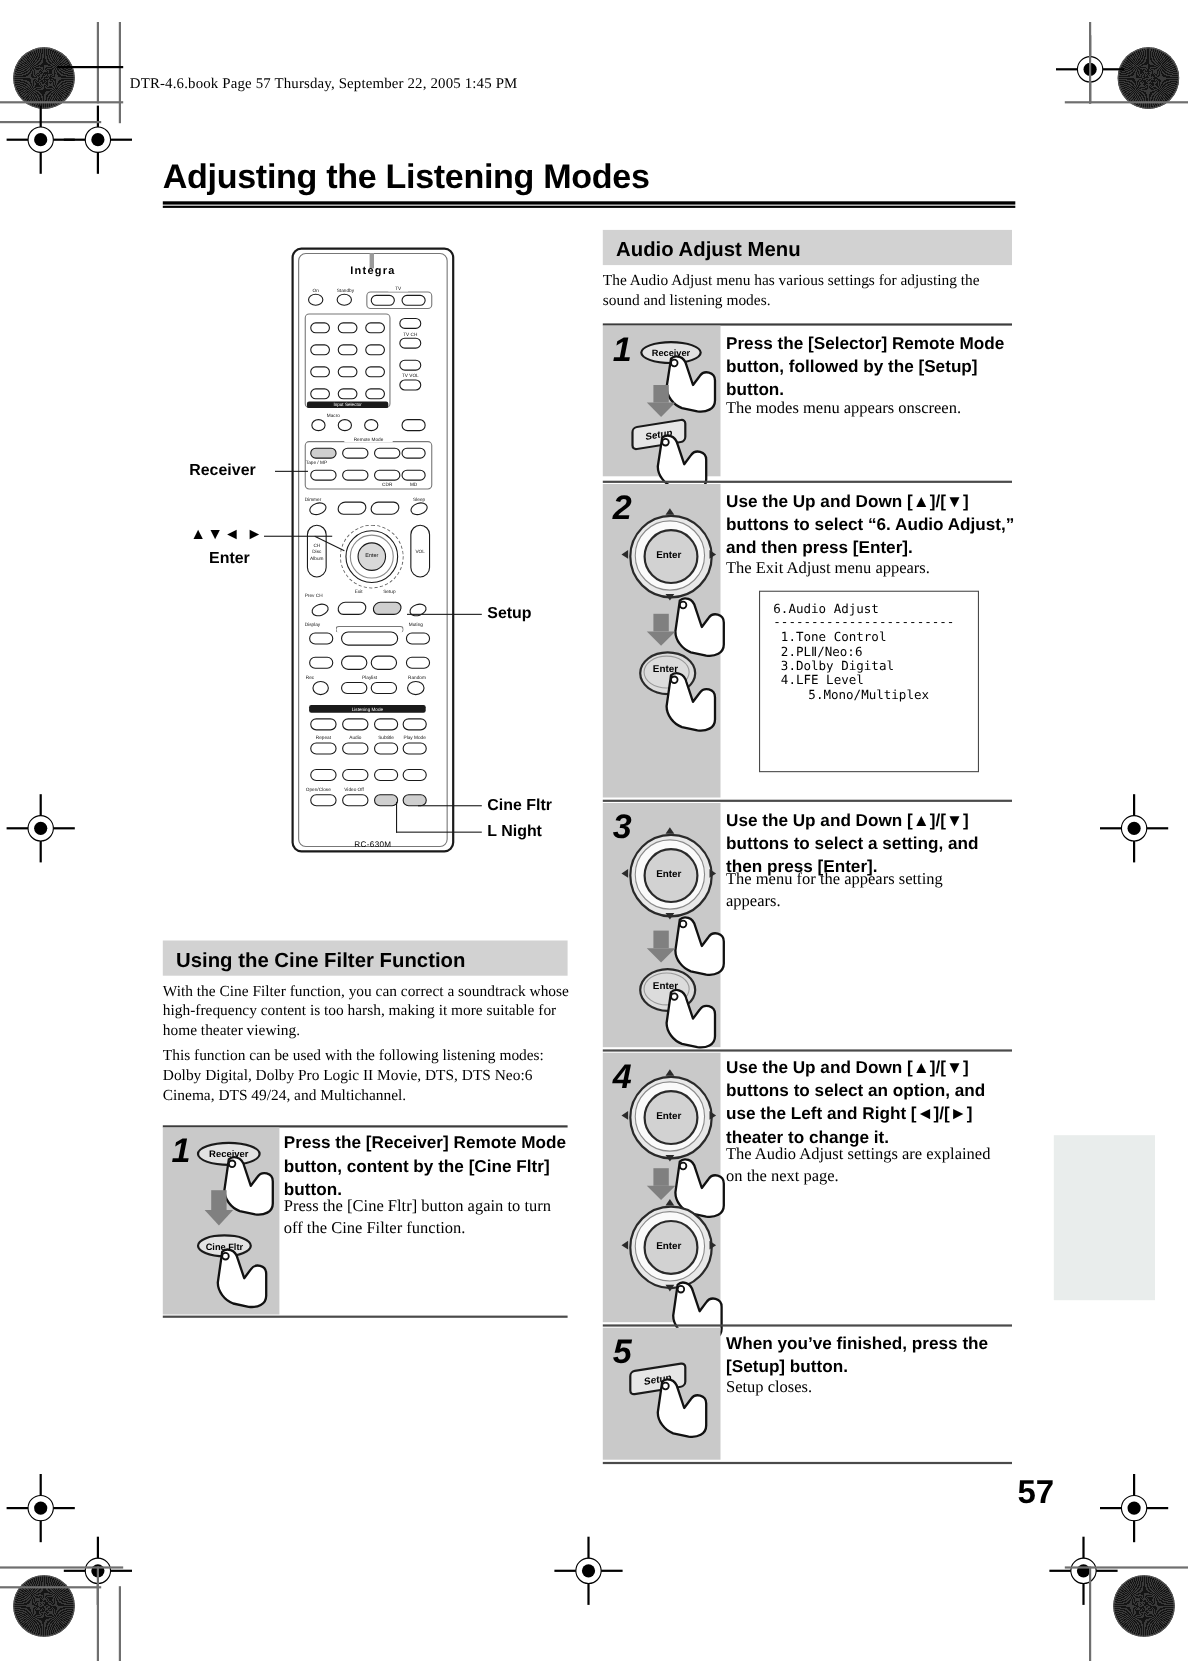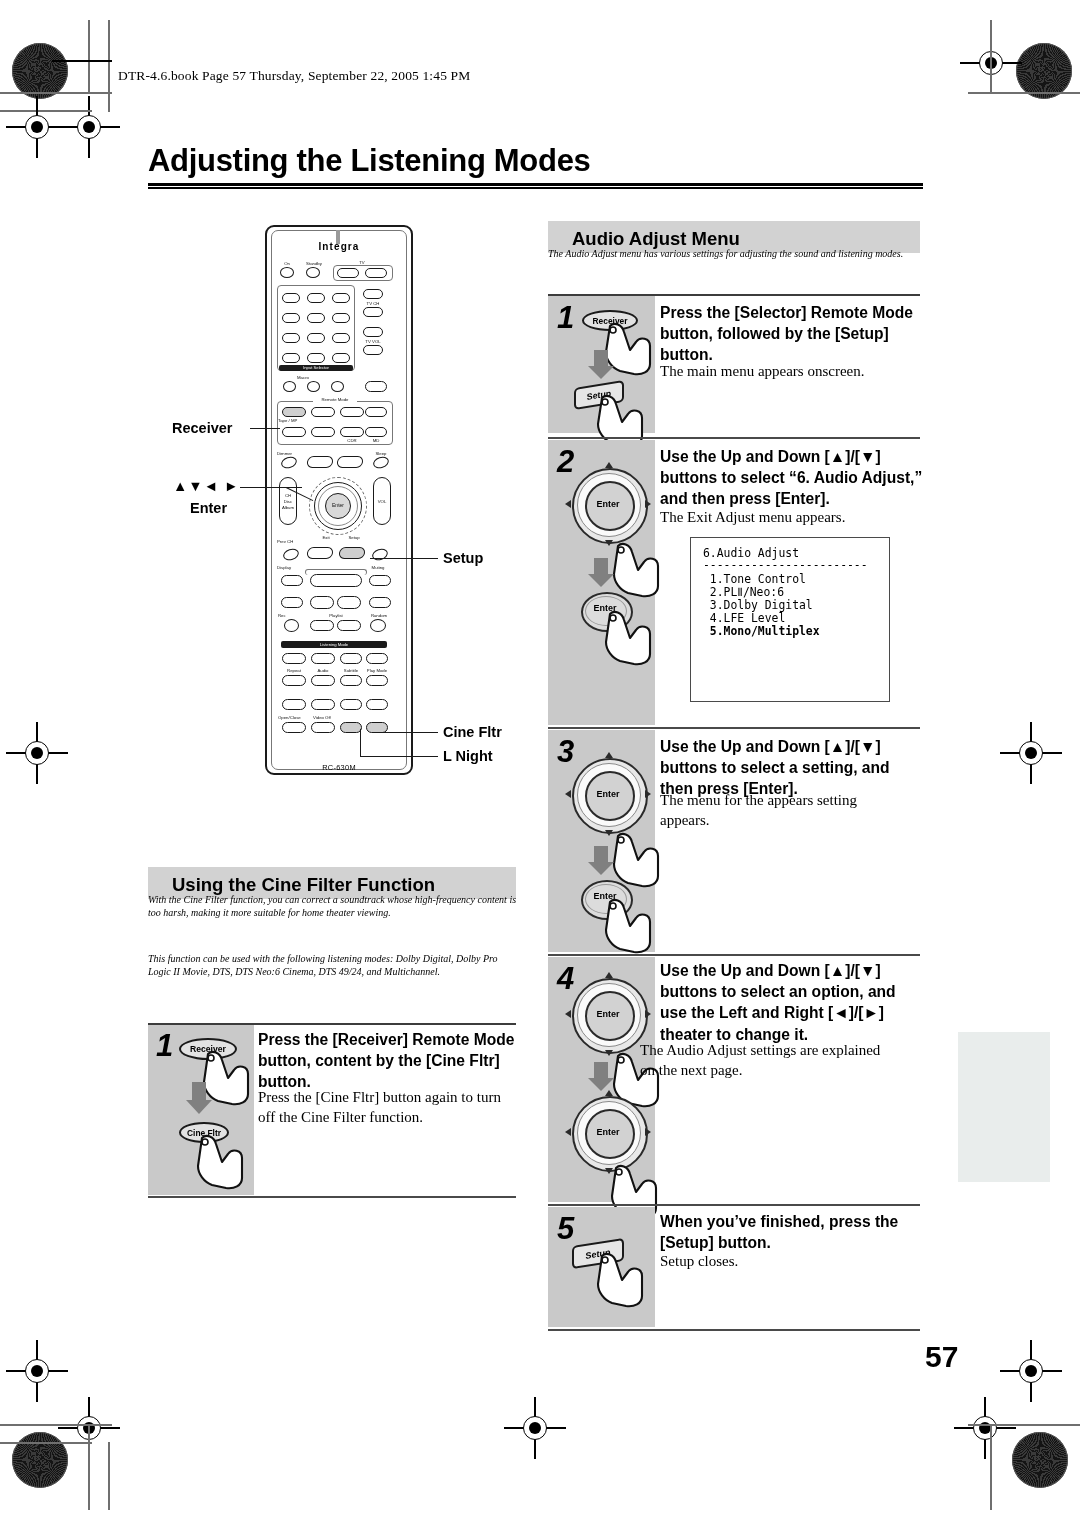--- a/index.html
+++ b/index.html
@@ -28,25 +28,25 @@
   
   .page-title{position:absolute;left:148px;top:143px;width:780px;
       font-family:"Liberation Sans",sans-serif;font-weight:bold;font-size:31px;
       letter-spacing:-0.3px;}
   .title-rule{position:absolute;left:148px;top:183px;width:775px;height:6px;
       border-top:3px solid #000;border-bottom:2px solid #000;box-sizing:border-box;}
 
   
   .sec-head{position:absolute;background:#d2d2d2;
       font-family:"Liberation Sans",sans-serif;font-weight:bold;font-size:18.5px;
-      padding:7px 0 7px 24px;box-sizing:border-box;margin-top:12px;}
+      padding:7px 0 7px 12px;box-sizing:border-box;}
   .sec-rule{position:absolute;height:2px;background:#3c3c3c;}
 
   
-  .para{position:absolute;font-size:10px;line-height:1.30;font-style:italic;}
+  .para{position:absolute;font-size:14px;line-height:1.30;}
   .step-gray{position:absolute;background:#c9c9c9;}
   .step-num{position:absolute;font-family:"Liberation Sans",sans-serif;
       font-weight:bold;font-style:italic;font-size:31px;}
   .step-title{position:absolute;font-family:"Liberation Sans",sans-serif;
       font-weight:bold;font-size:15.6px;line-height:1.36;}
   .step-body{position:absolute;font-size:15px;line-height:1.30;}
   .step-sep{position:absolute;height:1.6px;background:#4a4a4a;}
 
   
   .osd{position:absolute;border:1.6px solid #4a4a4a;background:#fff;box-sizing:border-box;}
@@ -379,21 +379,21 @@
 <div style="position:absolute;left:588px;top:350px;">
   <div style="width:14px;height:16px;background:#808080;margin-left:6px;"></div>
   <div style="width:0;height:0;border-left:13px solid transparent;border-right:13px solid transparent;border-top:13px solid #808080;"></div>
 </div>
 <div class="ibtn-key" style="left:574px;top:384px;width:50px;height:22px;font-size:8.8px;">Setup</div>
 <svg style="position:absolute;left:592px;top:392px;" width="62" height="56" viewBox="0 0 62 56">
   <path d="M10 6 C14 2, 22 4, 24 12 L30 30 L36 22 C40 16, 50 18, 50 26 L50 44 C50 52, 42 55, 34 54 L20 51 C12 48, 6 40, 6 32 Z" fill="#fff" stroke="#111" stroke-width="2.1" stroke-linejoin="round"></path>
   <circle cx="13" cy="10" r="3" fill="none" stroke="#111" stroke-width="1.6"></circle>
 </svg>
 <div class="step-title" style="left:660px;top:302px;width:262px;">Press the [Selector] Remote Mode button, followed by the [Setup] button.</div>
-<div class="step-body" style="left:660px;top:362px;width:262px;">The main menu appears onscreen.</div>
+<div class="step-body" style="left:660px;top:362px;width:262px;">The modes menu appears onscreen.</div>
 <div class="step-sep" style="left:548px;top:437px;width:372px;"></div>
 
 <div class="step-gray" style="left:548px;top:440px;width:107px;height:285px;"></div>
 <div class="step-num" style="left:557px;top:444px;">2</div>
 <div style="position:absolute;left:572px;top:468px;">
   <div style="position:absolute;width:72px;height:72px;border:2px solid #2a2a2a;border-radius:50%;background:#e8e8e8;"></div>
   <div style="position:absolute;left:5px;top:5px;width:62px;height:62px;border:1.6px solid #8a8a8a;border-radius:50%;background:#fafafa;"></div>
   <div style="position:absolute;left:13px;top:13px;width:46px;height:46px;border:2px solid #2a2a2a;border-radius:50%;background:#d2d2d2;"></div>
   <div style="position:absolute;left:13px;top:28px;width:46px;height:16px;display:flex;align-items:center;justify-content:center;font-family:'Liberation Sans',sans-serif;font-weight:bold;font-size:9px;">Enter</div>
   <div style="position:absolute;left:33px;top:-6px;width:0;height:0;border-left:4px solid transparent;border-right:4px solid transparent;border-bottom:6px solid #2a2a2a;"></div>
@@ -421,21 +421,21 @@
 <div class="step-title" style="left:660px;top:446px;width:264px;">Use the Up and Down [▲]/[▼] buttons to select “6. Audio Adjust,” and then press [Enter].</div>
 <div class="step-body" style="left:660px;top:508px;width:264px;">The Exit Adjust menu appears.</div>
 
 <div class="osd" style="left:690px;top:537px;width:200px;height:165px;"></div>
 <div class="osd-txt" style="left:703px;top:546px;">6.Audio Adjust</div>
 <div class="osd-txt" style="left:703px;top:558px;">------------------------</div>
 <div class="osd-txt" style="left:703px;top:572px;"> 1.Tone Control</div>
 <div class="osd-txt" style="left:703px;top:585px;"> 2.PLⅡ/Neo:6</div>
 <div class="osd-txt" style="left:703px;top:598px;"> 3.Dolby Digital</div>
 <div class="osd-txt" style="left:703px;top:611px;"> 4.LFE Level</div>
-<div class="osd-txt" style="left:703px;top:624px;font-weight:bold;"> 5.Mono/Multiplex</div>
+<div class="osd-txt" style="left:728px;top:624px;"> 5.Mono/Multiplex</div>
 <div class="step-sep" style="left:548px;top:727px;width:372px;"></div>
 
 <div class="step-gray" style="left:548px;top:730px;width:107px;height:222px;"></div>
 <div class="step-num" style="left:557px;top:734px;">3</div>
 <div style="position:absolute;left:572px;top:758px;">
   <div style="position:absolute;width:72px;height:72px;border:2px solid #2a2a2a;border-radius:50%;background:#e8e8e8;"></div>
   <div style="position:absolute;left:5px;top:5px;width:62px;height:62px;border:1.6px solid #8a8a8a;border-radius:50%;background:#fafafa;"></div>
   <div style="position:absolute;left:13px;top:13px;width:46px;height:46px;border:2px solid #2a2a2a;border-radius:50%;background:#d2d2d2;"></div>
   <div style="position:absolute;left:13px;top:28px;width:46px;height:16px;display:flex;align-items:center;justify-content:center;font-family:'Liberation Sans',sans-serif;font-weight:bold;font-size:9px;">Enter</div>
   <div style="position:absolute;left:33px;top:-6px;width:0;height:0;border-left:4px solid transparent;border-right:4px solid transparent;border-bottom:6px solid #2a2a2a;"></div>
@@ -492,21 +492,21 @@
   <div style="position:absolute;left:33px;top:-6px;width:0;height:0;border-left:4px solid transparent;border-right:4px solid transparent;border-bottom:6px solid #2a2a2a;"></div>
   <div style="position:absolute;left:33px;top:72px;width:0;height:0;border-left:4px solid transparent;border-right:4px solid transparent;border-top:6px solid #2a2a2a;"></div>
   <div style="position:absolute;left:-7px;top:32px;width:0;height:0;border-top:4px solid transparent;border-bottom:4px solid transparent;border-right:6px solid #2a2a2a;"></div>
   <div style="position:absolute;left:73px;top:32px;width:0;height:0;border-top:4px solid transparent;border-bottom:4px solid transparent;border-left:6px solid #2a2a2a;"></div>
 </div>
 <svg style="position:absolute;left:606px;top:1160px;" width="62" height="60" viewBox="0 0 62 60">
   <path d="M10 8 C14 4, 22 6, 24 14 L30 32 L36 24 C40 18, 50 20, 50 28 L50 48 C50 56, 42 59, 34 58 L20 55 C12 52, 6 44, 6 36 Z" fill="#fff" stroke="#111" stroke-width="2.1" stroke-linejoin="round"></path>
   <circle cx="13" cy="12" r="3" fill="none" stroke="#111" stroke-width="1.6"></circle>
 </svg>
 <div class="step-title" style="left:660px;top:960px;width:264px;">Use the Up and Down [▲]/[▼] buttons to select an option, and use the Left and Right [◄]/[►] theater to change it.</div>
-<div class="step-body" style="left:640px;top:1041px;width:250px;">The Audio Adjust settings are explained on the next page.</div>
+<div class="step-body" style="left:660px;top:1041px;width:250px;">The Audio Adjust settings are explained on the next page.</div>
 <div class="step-sep" style="left:548px;top:1204px;width:372px;"></div>
 
 <div class="step-gray" style="left:548px;top:1207px;width:107px;height:120px;"></div>
 <div class="step-num" style="left:557px;top:1211px;">5</div>
 <div class="ibtn-key" style="left:572px;top:1242px;width:52px;height:23px;font-size:9px;">Setup</div>
 <svg style="position:absolute;left:592px;top:1250px;" width="62" height="58" viewBox="0 0 62 58">
   <path d="M10 6 C14 2, 22 4, 24 12 L30 30 L36 22 C40 16, 50 18, 50 26 L50 46 C50 54, 42 57, 34 56 L20 53 C12 50, 6 42, 6 34 Z" fill="#fff" stroke="#111" stroke-width="2.1" stroke-linejoin="round"></path>
   <circle cx="13" cy="10" r="3" fill="none" stroke="#111" stroke-width="1.6"></circle>
 </svg>
 <div class="step-title" style="left:660px;top:1211px;width:264px;">When you’ve finished, press the [Setup] button.</div>

